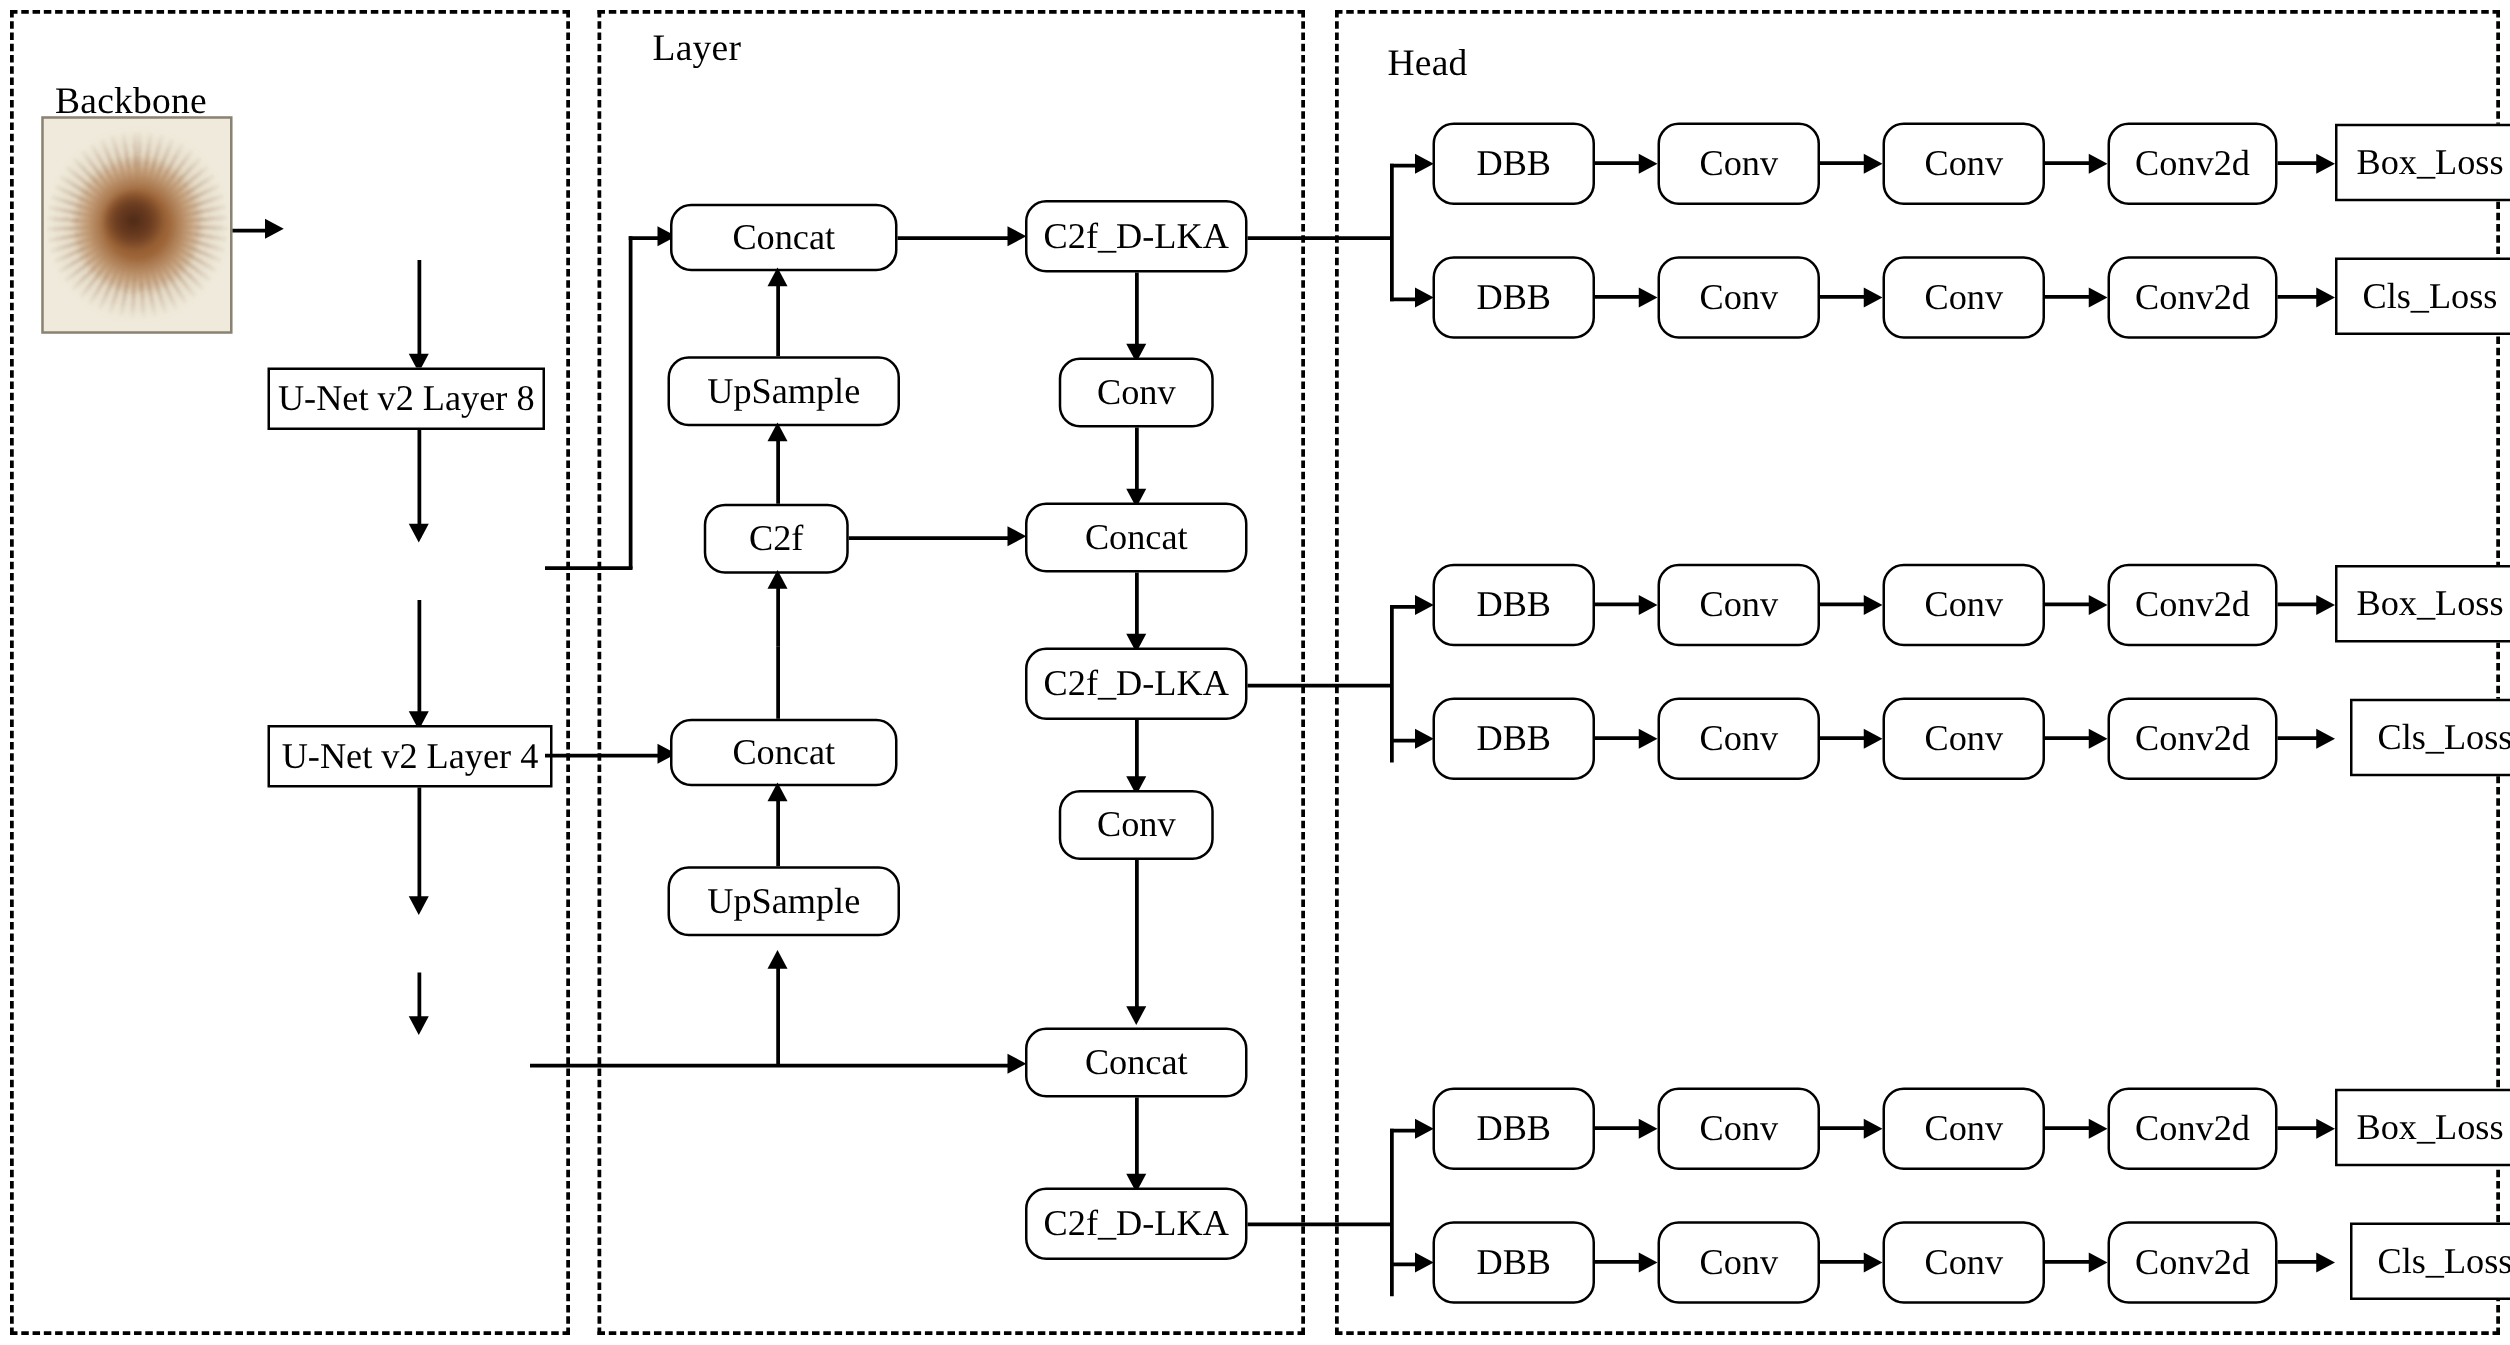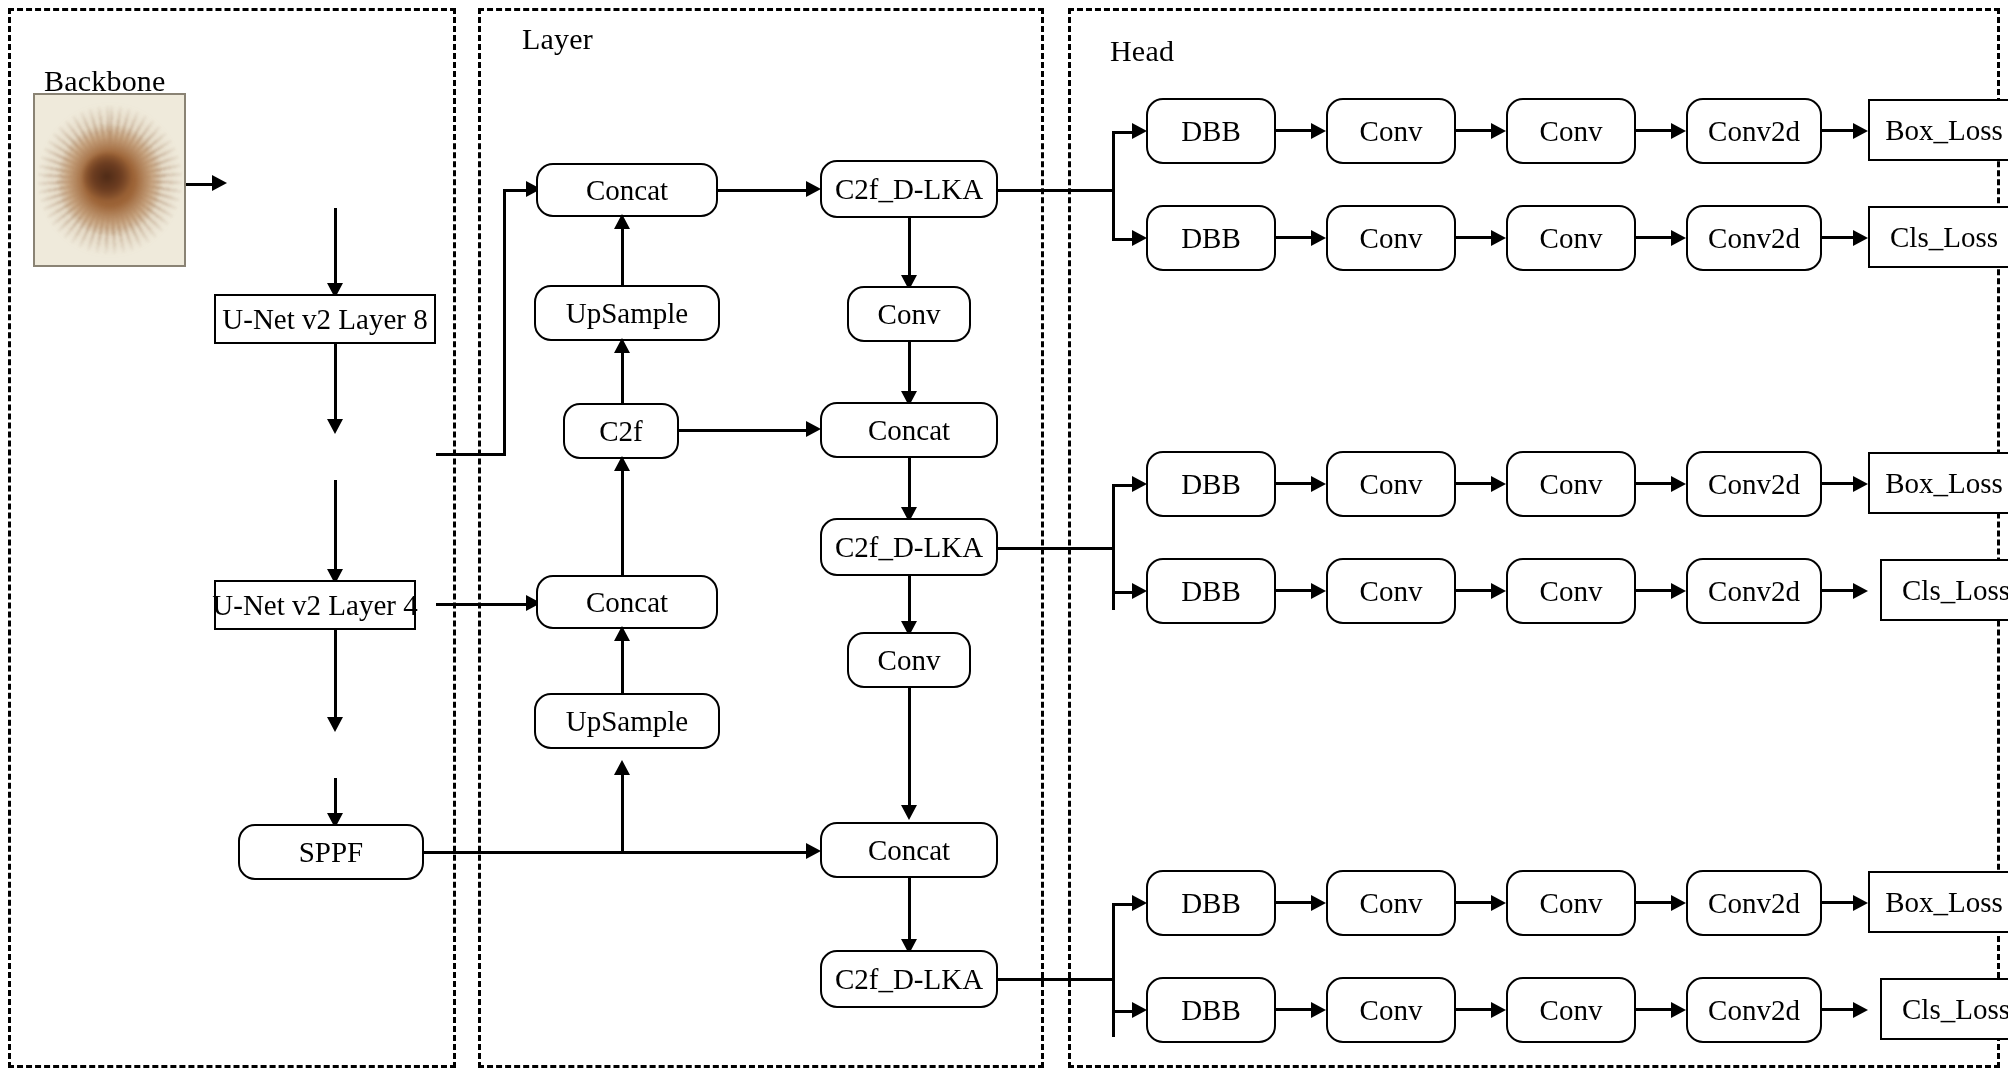--- a/index.html
+++ b/index.html
@@ -89,28 +89,27 @@
   <div class="ln lnv" style="left:334px;top:208px;height:86px;"></div>
   <div class="arrow down" style="left:327px;top:283px;"></div>
 
   <div class="node sharp" style="left:214px;top:294px;width:222px;height:50px;">U-Net v2 Layer 8</div>
   <div class="ln lnv" style="left:334px;top:344px;height:86px;"></div>
   <div class="arrow down" style="left:327px;top:419px;"></div>
 
   <div class="ln lnv" style="left:334px;top:480px;height:100px;"></div>
   <div class="arrow down" style="left:327px;top:569px;"></div>
 
-  <div class="node sharp" style="left:214px;top:580px;width:202px;height:50px;">U-Net v2 Layer 4</div>
+  <div class="node sharp" style="left:214px;top:580px;width:228px;height:50px;">U-Net v2 Layer 4</div>
   <div class="ln lnv" style="left:334px;top:630px;height:98px;"></div>
   <div class="arrow down" style="left:327px;top:717px;"></div>
 
   <div class="ln lnv" style="left:334px;top:778px;height:46px;"></div>
   <div class="arrow down" style="left:327px;top:813px;"></div>
 
-  <div class="node rounded" style="left:238px;top:824px;width:186px;height:56px;">SPPF</div>
 
   <div class="ln lnh" style="left:436px;top:453px;width:70px;"></div>
   <div class="ln lnv" style="left:503px;top:189px;height:266px;"></div>
   <div class="ln lnh" style="left:503px;top:189px;width:32px;"></div>
   <div class="arrow right" style="left:526px;top:181px;"></div>
 
   <div class="ln lnh" style="left:436px;top:603px;width:99px;"></div>
   <div class="arrow right" style="left:526px;top:595px;"></div>
 
   <div class="ln lnh" style="left:424px;top:851px;width:390px;"></div>

